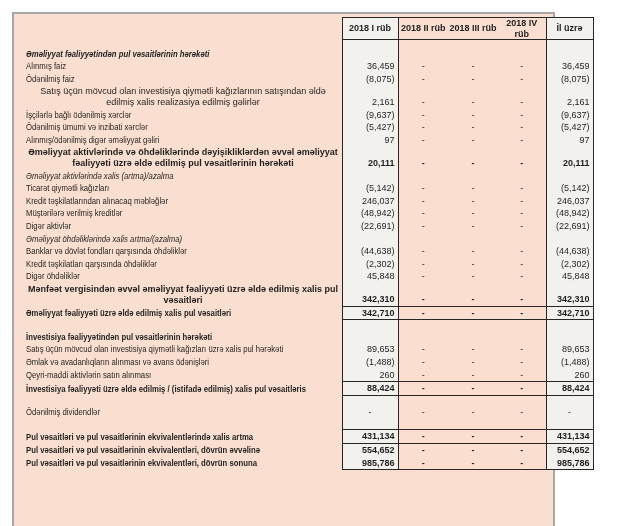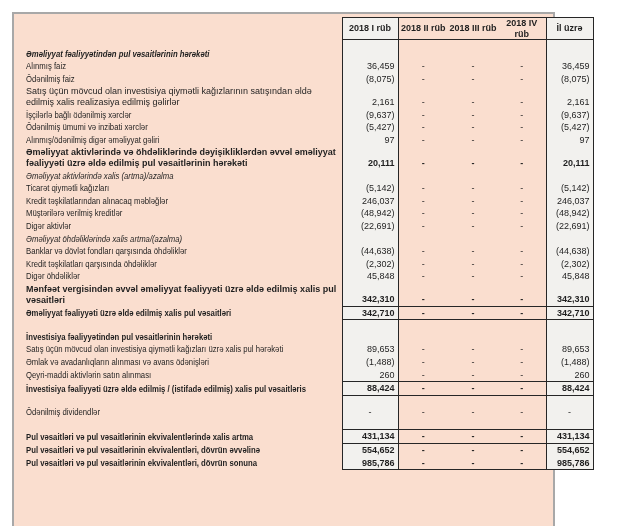--- a/index.html
+++ b/index.html
@@ -31,21 +31,21 @@
   thead th.c0,thead th.c4{background:var(--column_bg);border:1px solid var(--border);}
   thead th.cm{border-top:1px solid var(--border);border-bottom:1px solid var(--border);}
   td.c0,td.c4{
     background:var(--column_bg);
     border-left:1px solid var(--border);border-right:1px solid var(--border);
   }
   td.num{text-align:right;padding-right:3px;}
   td.dash{text-align:center;}
   td.label{padding-left:4px;text-decoration:underline;}
   span.lt{display:inline-block;white-space:nowrap;transform:scaleX(0.86);transform-origin:0 100%;}
-  span.lt.wrap{white-space:normal;transform:none;width:314px;}
+  span.lt.wrap{white-space:normal;transform:none;width:314px;text-align:center;}
   tr.bold td{font-weight:bold;}
   tr.italic td.label{font-style:italic;}
   tr.bt td.c0,tr.bt td.c1,tr.bt td.c2,tr.bt td.c3,tr.bt td.c4{border-top:1px solid var(--border);}
   tr.bb td.c0,tr.bb td.c1,tr.bb td.c2,tr.bb td.c3,tr.bb td.c4{border-bottom:1px solid var(--border);}
   tr.blank td{height:11px;padding:0;line-height:0;}
   tbody tr:first-child td{padding-top:9px;}
 </style>
 </head>
 <body>
 

